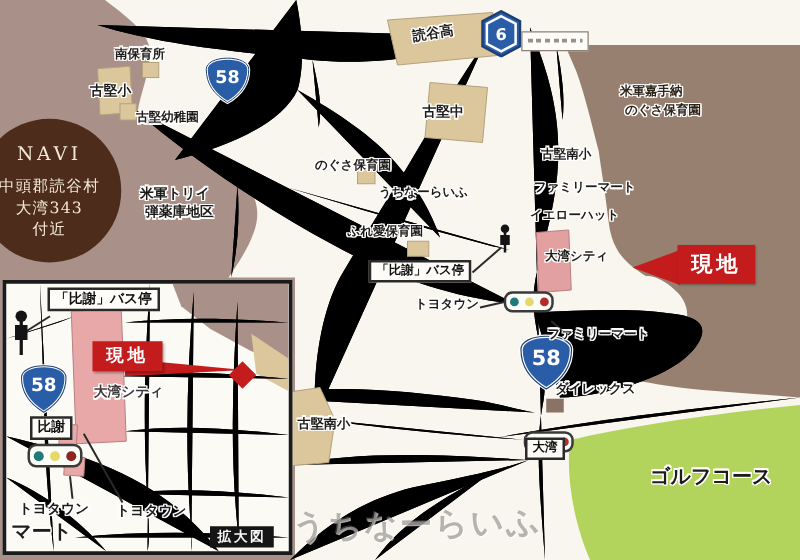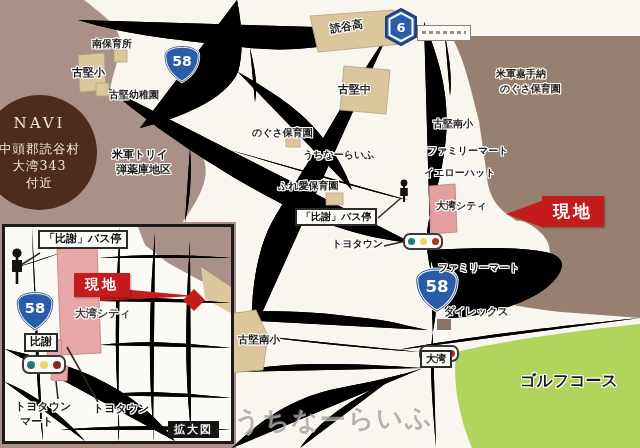--- a/index.html
+++ b/index.html
@@ -251,19 +251,19 @@
       <i style="width:8px;height:8px;background:#1f7a7a"></i>
       <i style="width:8px;height:8px;background:#e5d96b"></i>
       <i style="width:8px;height:8px;background:#8f2424"></i>
     </div>
 
     <span class="lblbox" style="left:33px;top:3px;font-size:11px">「比謝」バス停</span>
     <div class="genchi" style="left:69px;top:46px;width:56px;height:24px;font-size:14px">現地</div>
     <span class="lbl halo" style="left:70px;top:81px;font-size:11px;color:#3a3a3a">大湾シティ</span>
     <span class="lblbox" style="left:19px;top:106px;font-size:11px">比謝</span>
     <span class="lbl halo" style="left:10px;top:174px;font-size:11px">トヨタウン</span>
-    <span class="lbl halo" style="left:15px;top:189px;font-size:11px">マート</span>
+    <span class="lbl halo" style="left:4px;top:189px;font-size:16px">マート</span>
     <span class="lbl halo" style="left:88px;top:176px;font-size:11px">トヨタウン</span>
     <span class="kakudai" style="left:163px;top:194px">拡大図</span>
   </div>
 
   <span class="watermark" style="left:234px;top:402px;font-size:26px">うちなーらいふ</span>
 </div>
 
 </body></html>

